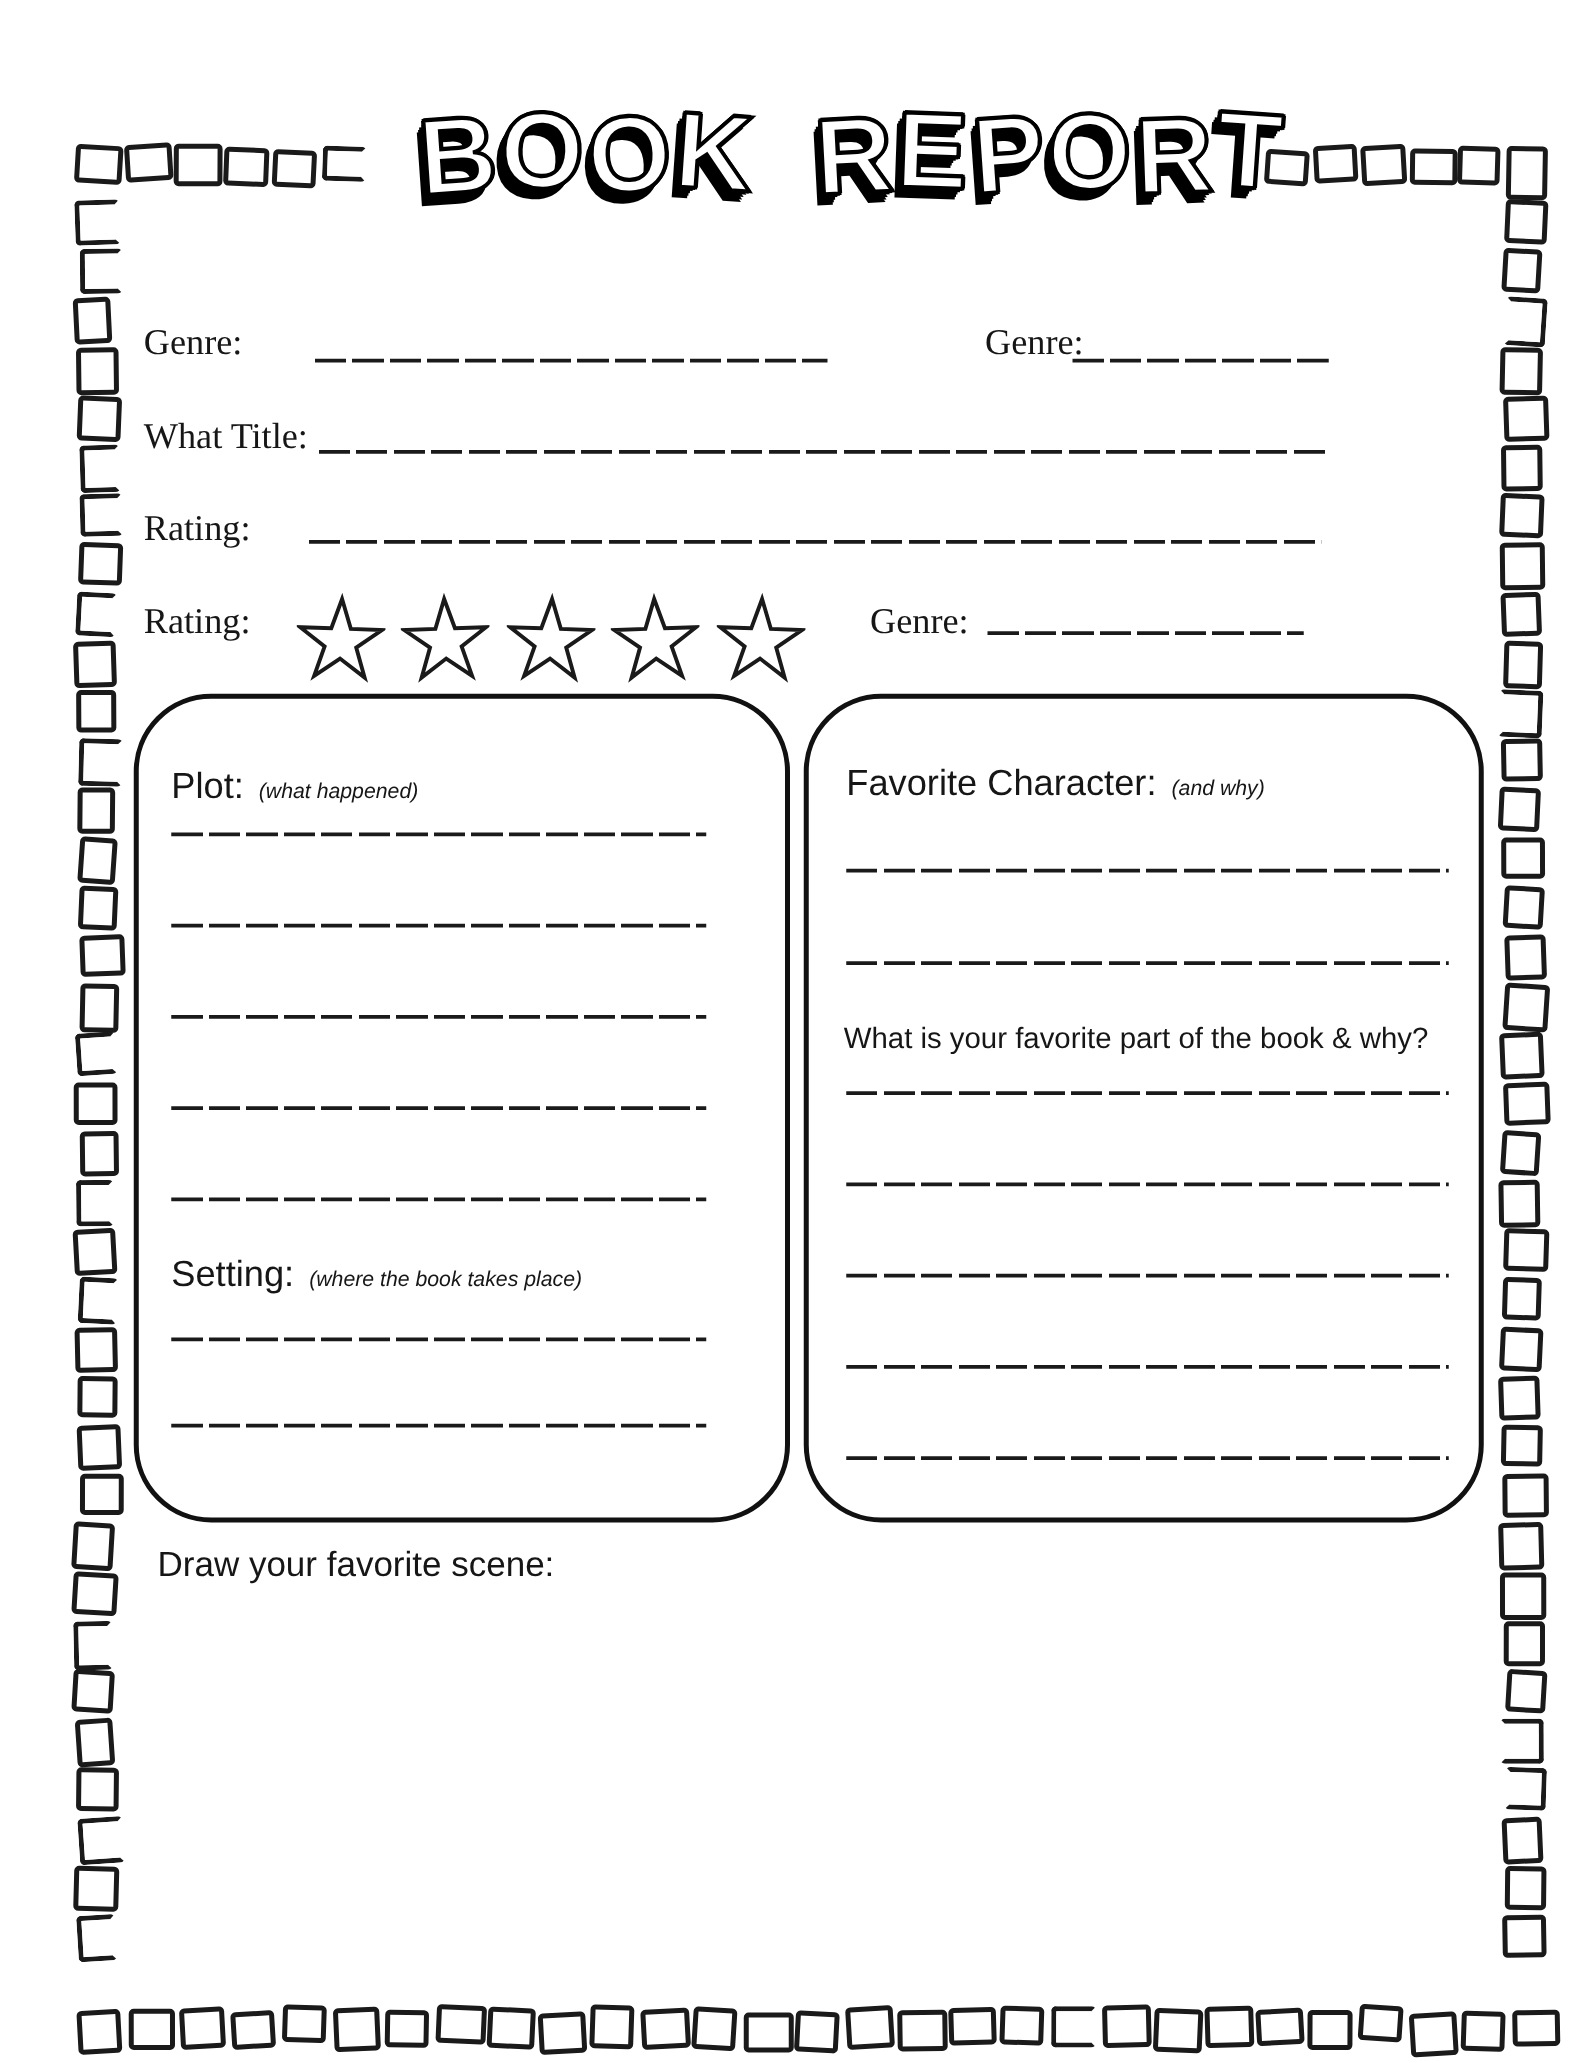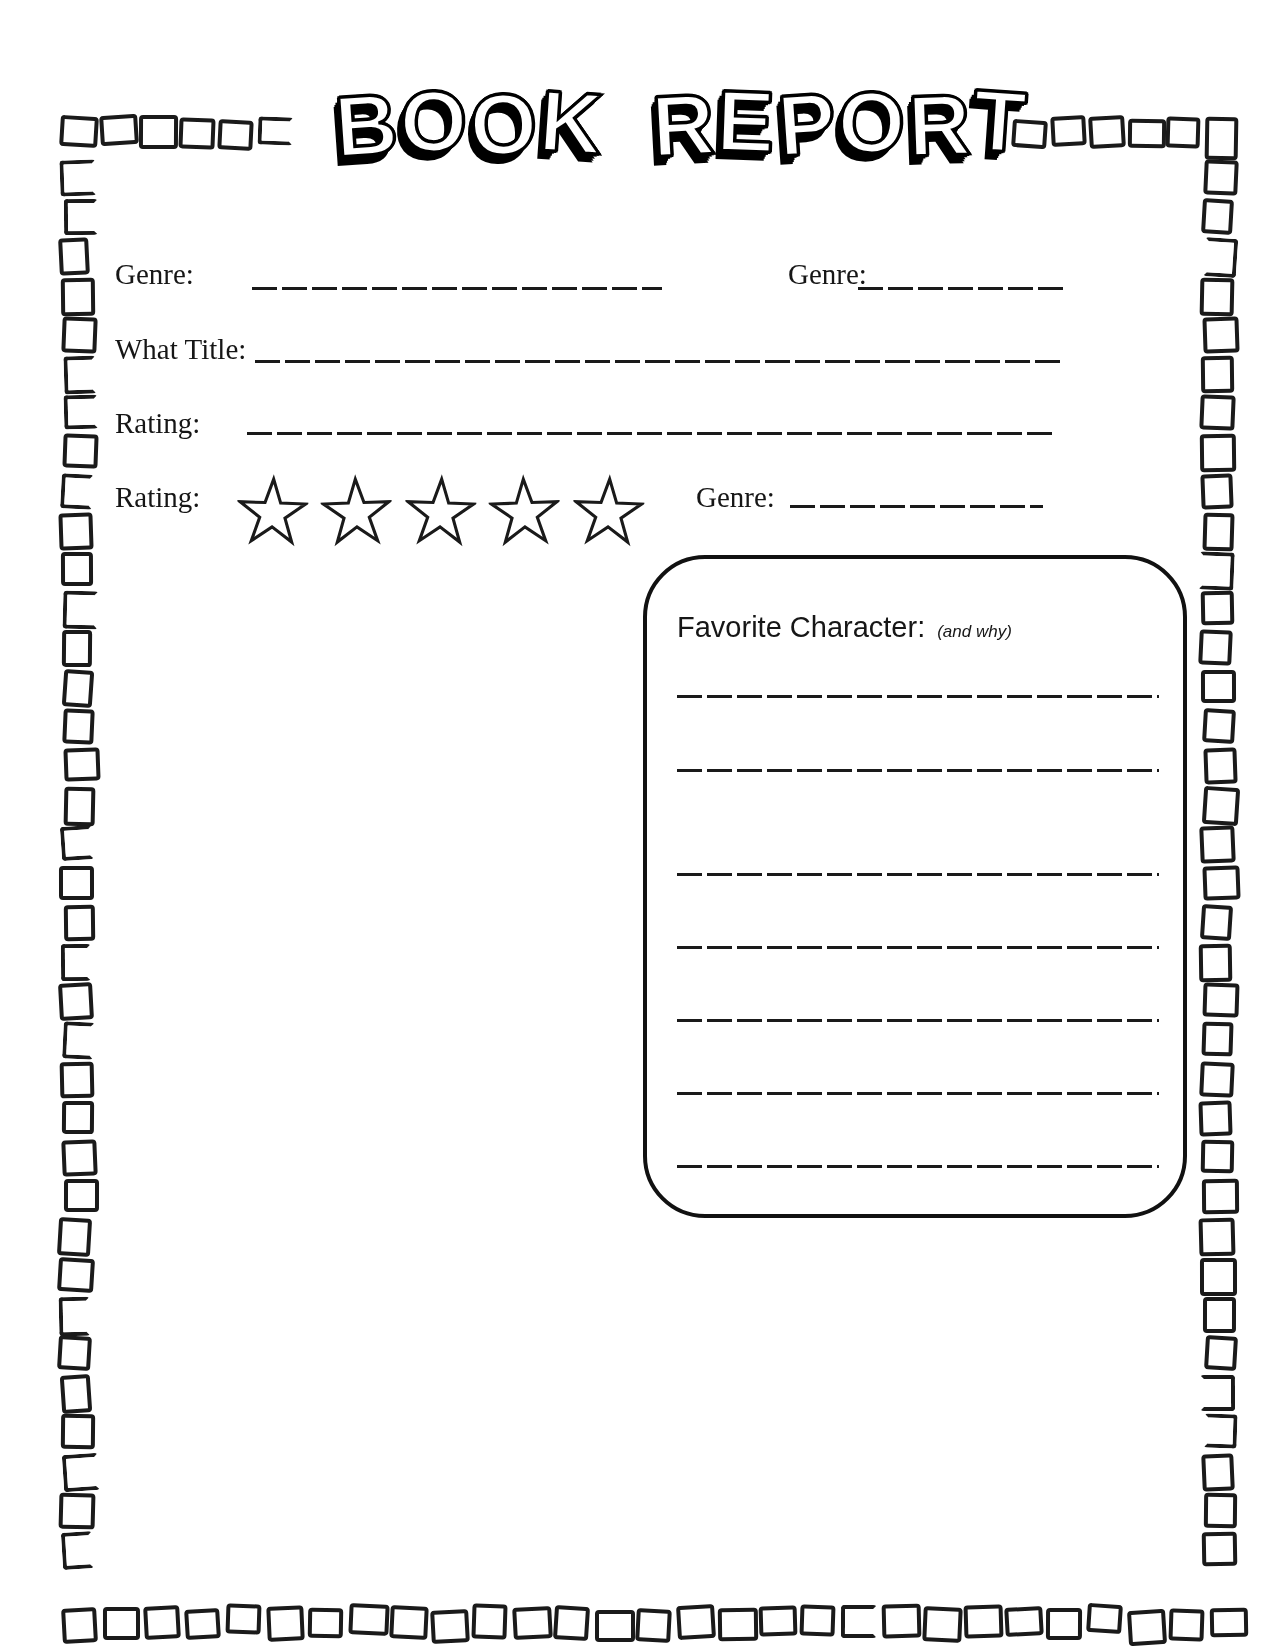--- a/index.html
+++ b/index.html
@@ -200,33 +200,56 @@
       <svg width="71" height="78" viewBox="0 0 64 70" style="transform: rotate(-2deg);">
         <polygon points="32,4.5 39.05,25.8 61.5,25.9 43.4,39.2 50.2,60.6 32,47.5 13.8,60.6 20.6,39.2 2.5,25.9 24.95,25.8" fill="#ffffff" stroke="#1a1a1a" stroke-width="2.8"></polygon>
       </svg>
       <svg width="71" height="78" viewBox="0 0 64 70" style="transform: rotate(2deg);">
         <polygon points="32,4.5 39.05,25.8 61.5,25.9 43.4,39.2 50.2,60.6 32,47.5 13.8,60.6 20.6,39.2 2.5,25.9 24.95,25.8" fill="#ffffff" stroke="#1a1a1a" stroke-width="2.8"></polygon>
       </svg>
     </div>
   <span class="slabel" style="left:696px;top:481px">Genre:</span>
   <div class="fline" style="left:790px;top:505px;width:253px"></div>
 
+  <div class="bigbox" style="left:107px;top:555px;width:525px;height:663px">
+    <div class="box-label" style="left:26px;top:54px">
+      <span class="main">Plot:</span>
+      <span class="hint">(what happened)</span>
+    </div>
+    <div class="wgroup gap70" style="left:26px;top:107px;width:428px">
+        <div class="wline"></div>
+        <div class="wline"></div>
+        <div class="wline"></div>
+        <div class="wline"></div>
+        <div class="wline"></div>
+      </div>
+    <div class="box-label" style="left:26px;top:445px">
+      <span class="main">Setting:</span>
+      <span class="hint">(where the book takes place)</span>
+    </div>
+    <div class="wgroup gap66" style="left:26px;top:511px;width:428px">
+        <div class="wline"></div>
+        <div class="wline"></div>
+      </div>
+  </div>
 
   <div class="bigbox" style="left:643px;top:555px;width:544px;height:663px">
     <div class="box-label" style="left:30px;top:52px">
       <span class="main">Favorite Character:</span>
       <span class="hint">(and why)</span>
     </div>
     <div class="wgroup gap71" style="left:30px;top:136px;width:482px">
         <div class="wline"></div>
         <div class="wline"></div>
       </div>
+    <div class="question" style="left:28px;top:258px">What is your favorite part of the book &amp; why?</div>
     <div class="wgroup gap70" style="left:30px;top:314px;width:482px">
         <div class="wline"></div>
         <div class="wline"></div>
         <div class="wline"></div>
         <div class="wline"></div>
         <div class="wline"></div>
       </div>
   </div>
 
+  <div class="draw-label">Draw your favorite scene:</div>
 
 </div>
 
 </body></html>

